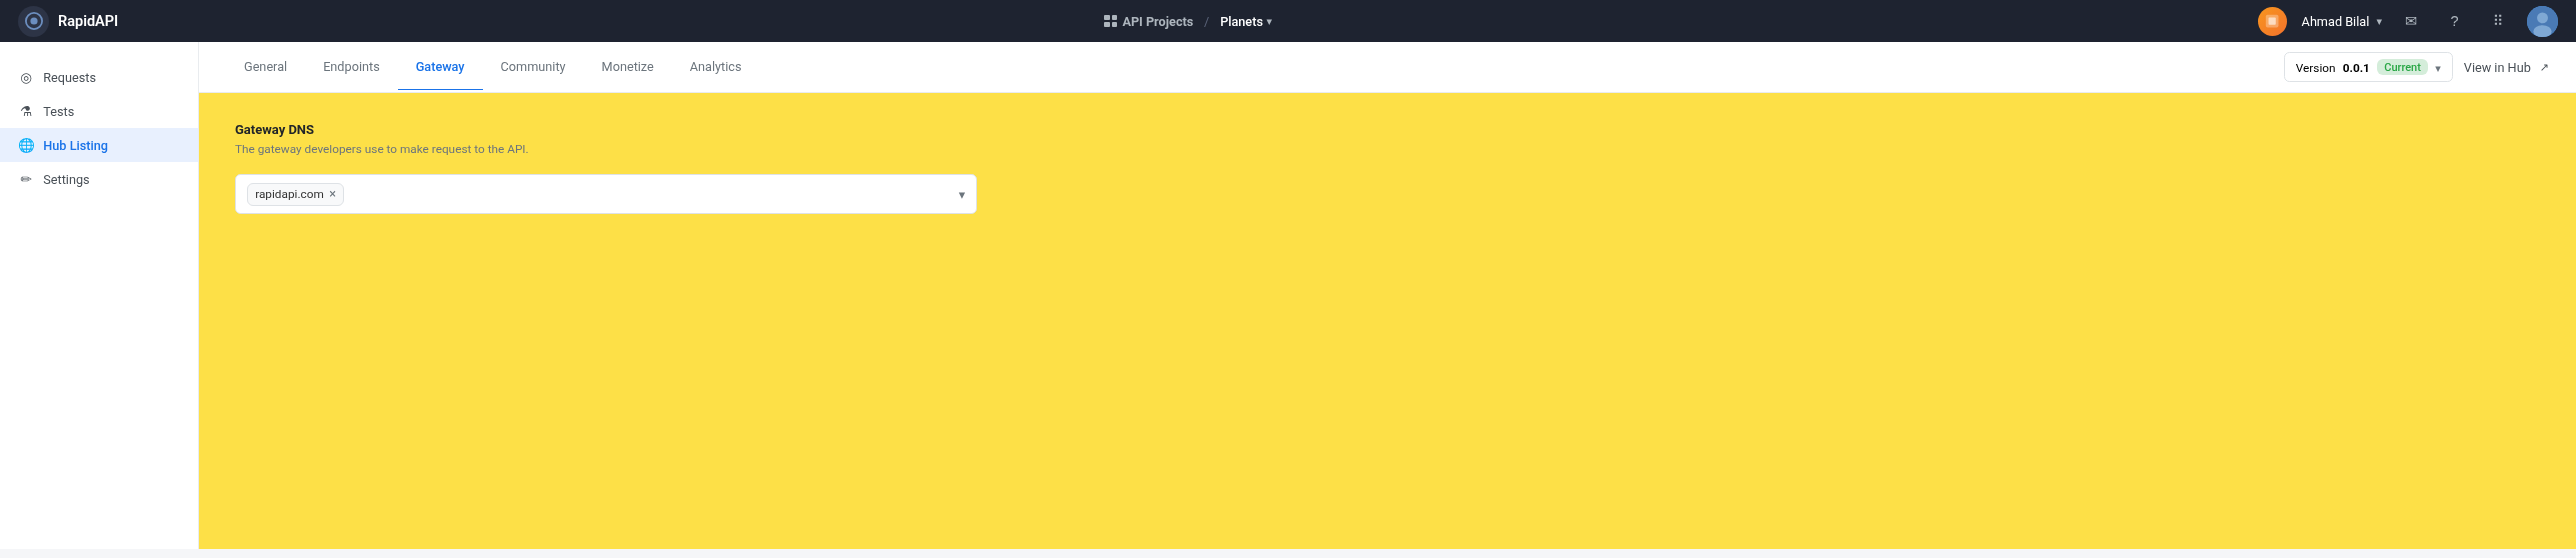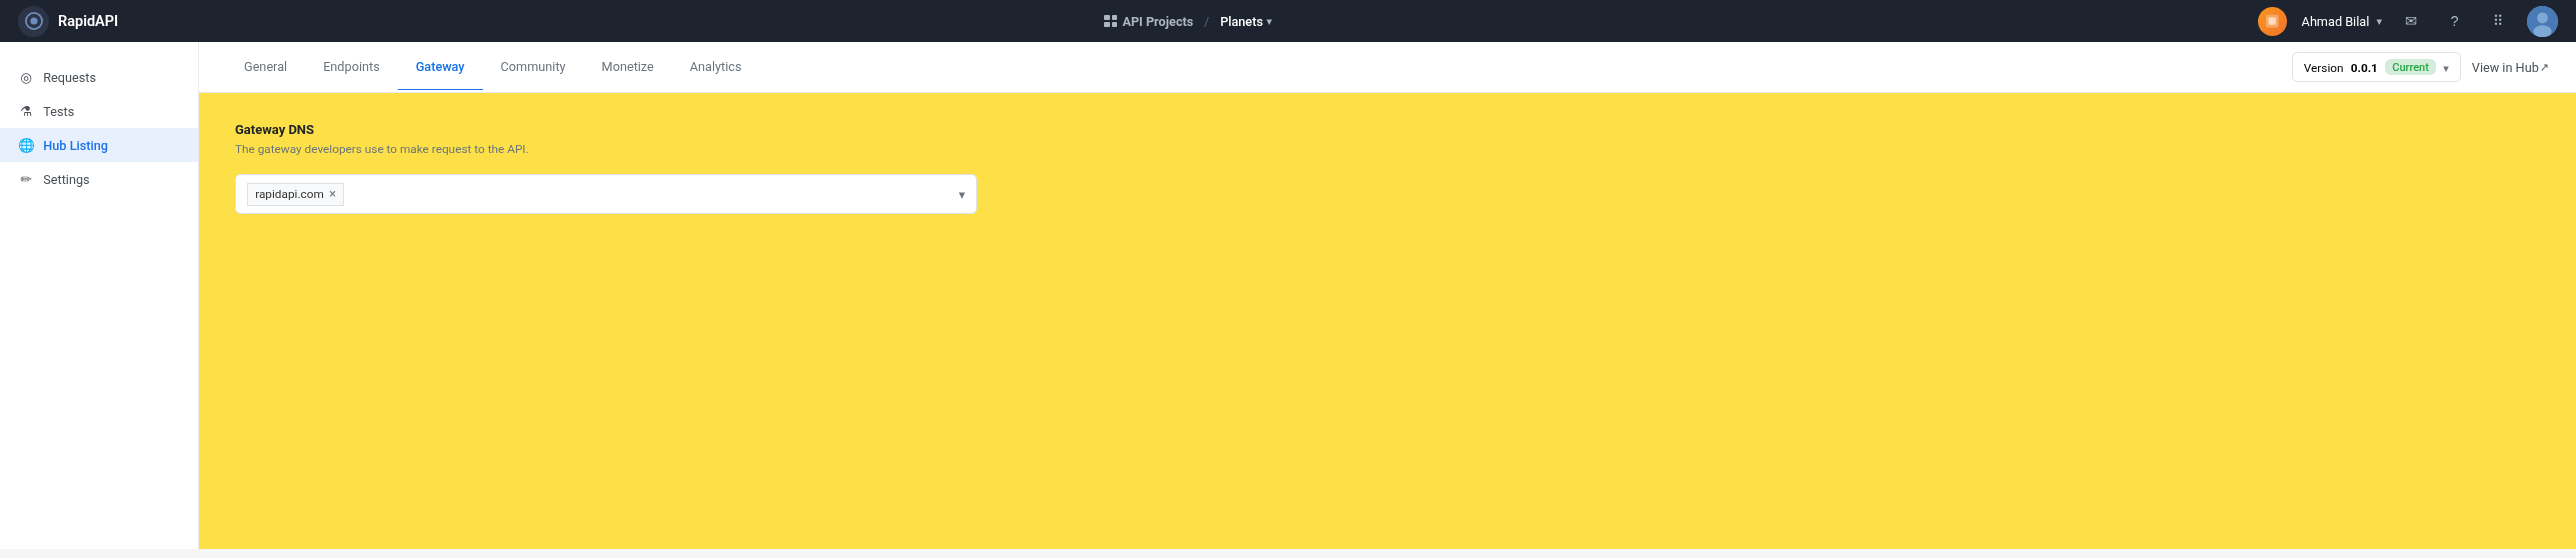--- a/index.html
+++ b/index.html
@@ -208,21 +208,21 @@
       background: #d4edda;
       color: #28a745;
       padding: 1.8px 7.2px;
       border-radius: 6px;
       font-size: 11px;
       font-weight: 500;
     }
     .view-in-hub {
       display: flex;
       align-items: center;
-      gap: 1px;
+      gap: 9px;
       font-size: 12.7px;
       color: #495057;
       cursor: pointer;
       white-space: nowrap;
     }
 
     
     .page-content {
       padding: 29px 36px;
       flex: 1;
@@ -247,21 +247,21 @@
       background: #fff;
       max-width: 742px;
       cursor: pointer;
     }
     .dns-tag {
       display: flex;
       align-items: center;
       gap: 5.4px;
       background: #f8f9fa;
       border: 0.9px solid #dee2e6;
-      border-radius: 0;
+      border-radius: 6px;
       padding: 3.6px 7.2px;
       font-size: 11.8px;
       color: #333;
       margin-right: 14px;
     }
     .dns-tag-remove {
       color: #6c757d;
       cursor: pointer;
       font-size: 12.7px;
       line-height: 1;

